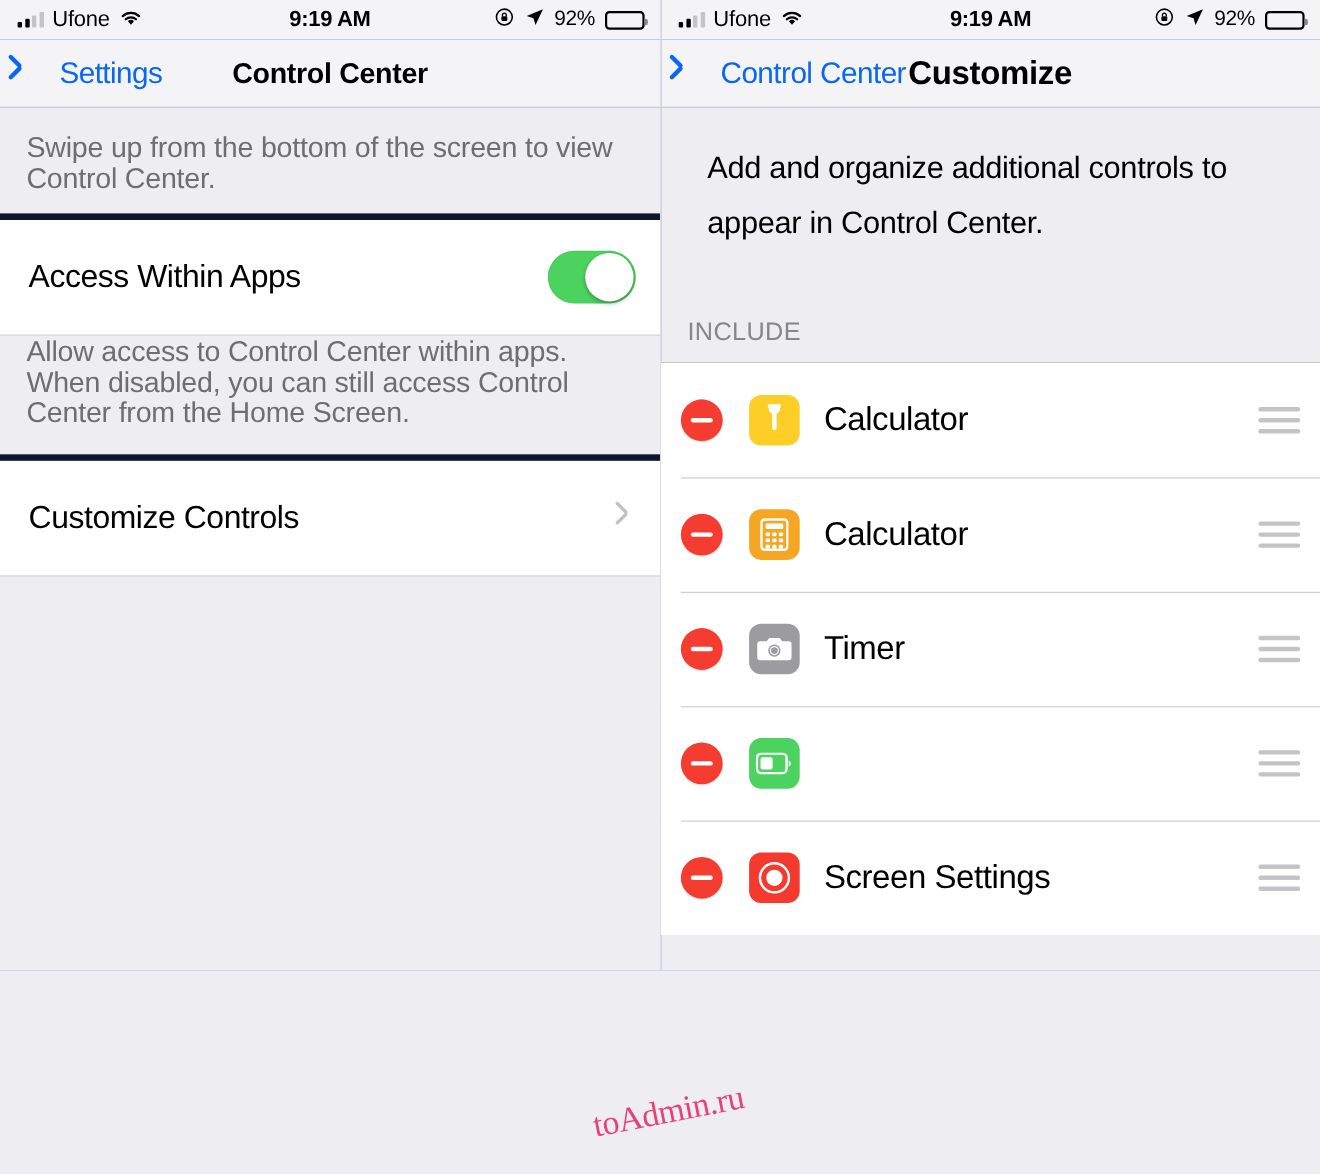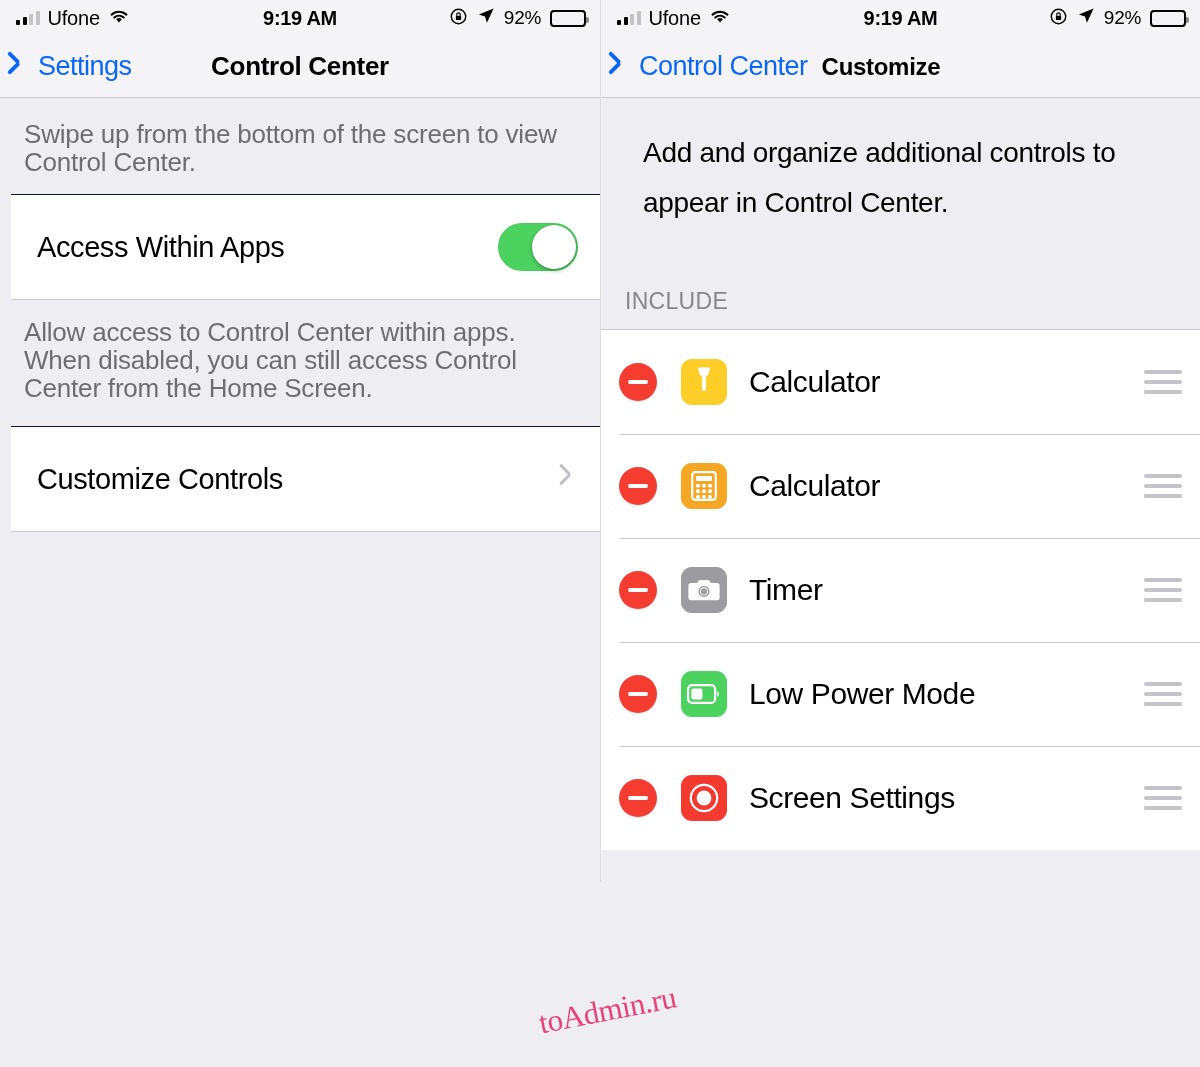--- a/index.html
+++ b/index.html
@@ -51,49 +51,49 @@
   }
   .battery .fill { height: 100%; background: #000; border-radius: 1px; }
 
   
   .navbar {
     height: 62px; background: #f4f4f7;
     border-bottom: 1px solid #c9c9ce;
     display: flex; align-items: center;
     position: relative; padding: 0 16px;
   }
-  .back { display: flex; align-items: center; gap: 6px; cursor: pointer; }
+  .back { display: flex; align-items: flex-start; gap: 22px; cursor: pointer; }
   .chev-back {
     width: 16px; height: 28px; position: relative; flex: none;
   }
   .chev-back::before, .chev-back::after {
     content: ""; position: absolute; left: 3px; width: 15px; height: 4px;
     background: #0a66f5; border-radius: 2px;
   }
   .chev-back::before { top: 8px; transform-origin: left center; transform: rotate(135deg); }
   .chev-back::after  { top: 8px; transform-origin: left center; transform: rotate(-135deg); }
   .back-label { font-size: 27px; color: #0a66f5; letter-spacing: -0.5px; }
   .nav-title-center {
     position: absolute; left: 0; right: 0; text-align: center;
     font-size: 26px; font-weight: bold; color: #000; letter-spacing: -0.3px;
     pointer-events: none;
   }
   .nav-title-inline {
-    font-size: 24px; font-weight: bold; color: #000; letter-spacing: -0.3px;
-    margin-left: 14px;
+    font-size: 30px; font-weight: bold; color: #000; letter-spacing: -0.3px;
+    margin-left: 2px;
   }
 
   
   .content { height: calc(1067px - 98px); overflow: hidden; background: #eeeef2; }
   .footnote {
     color: #6d6d72; font-size: 26px; line-height: 28px;
     padding: 22px 24px 18px 24px; letter-spacing: -0.2px;
   }
-  .footnote.below { padding: 18px 24px 24px 24px; }
-  .cell-group { background: #fff; border-top: 1px solid #0f172a; border-bottom: 1px solid #c9c9ce; margin-left: 11px; }
+  .footnote.below { padding: 0 24px 24px 24px; }
+  .cell-group { background: #fff; border-top: 6px solid #0f172a; border-bottom: 1px solid #c9c9ce; }
   .cell {
     height: 104px; display: flex; align-items: center;
     padding: 0 22px 0 26px; background: #fff;
   }
   .cell-title { font-size: 29px; color: #000; letter-spacing: -0.4px; }
   .cell .spacer { flex: 1; }
   .chev-right { width: 13px; height: 22px; position: relative; flex: none; margin-right: 6px; }
   .chev-right::before, .chev-right::after {
     content: ""; position: absolute; right: 2px; width: 14px; height: 3px;
     background: #bfbfc4; border-radius: 2px;
@@ -353,21 +353,20 @@
             <span class="minus-btn">
               <span></span>
             </span>
             <span class="app-icon" style="background: rgb(76, 210, 95);">
               <svg width="34" height="20" viewBox="0 0 34 20">
                 <rect x="1.1" y="1.1" width="27" height="17.8" rx="4" stroke="#fff" stroke-width="2.2" fill="none"></rect>
                 <rect x="4.4" y="4.4" width="11" height="11.2" rx="2" fill="#fff"></rect>
                 <path d="M30 7.2v5.6a3 3 0 0 0 0-5.6z" fill="#fff"></path>
               </svg>
             </span>
-            <span class="row-label">Low Power Mode</span>
             <span class="grip">
               <i></i>
               <i></i>
               <i></i>
             </span>
           </div>
           <div class="row">
             <span class="minus-btn">
               <span></span>
             </span>

